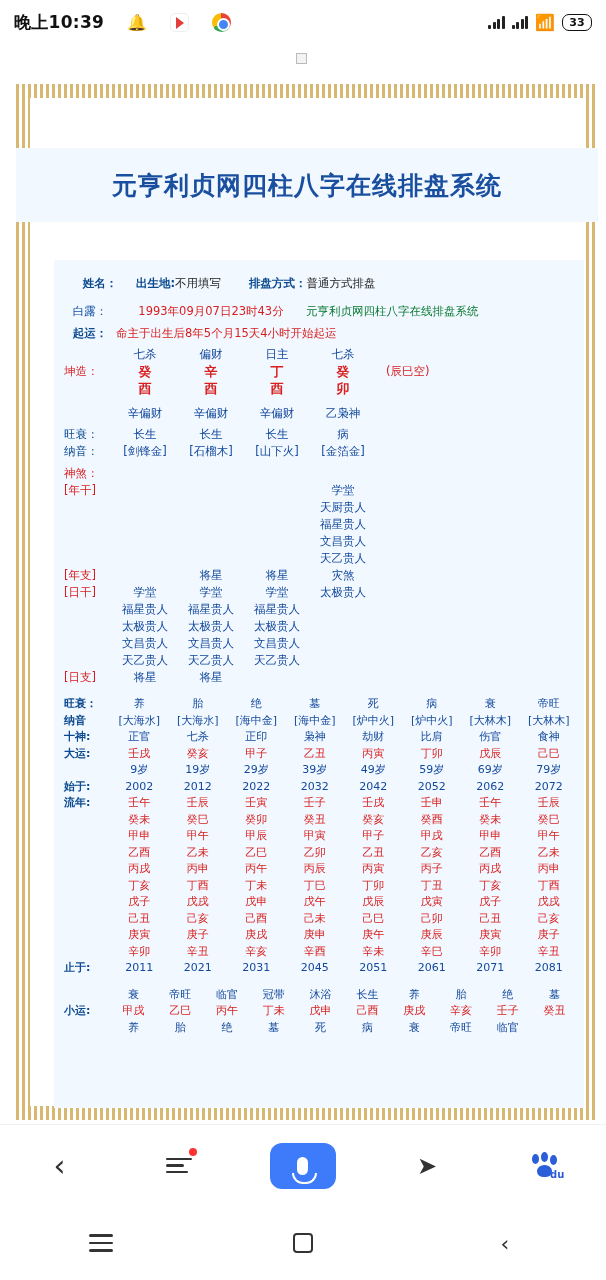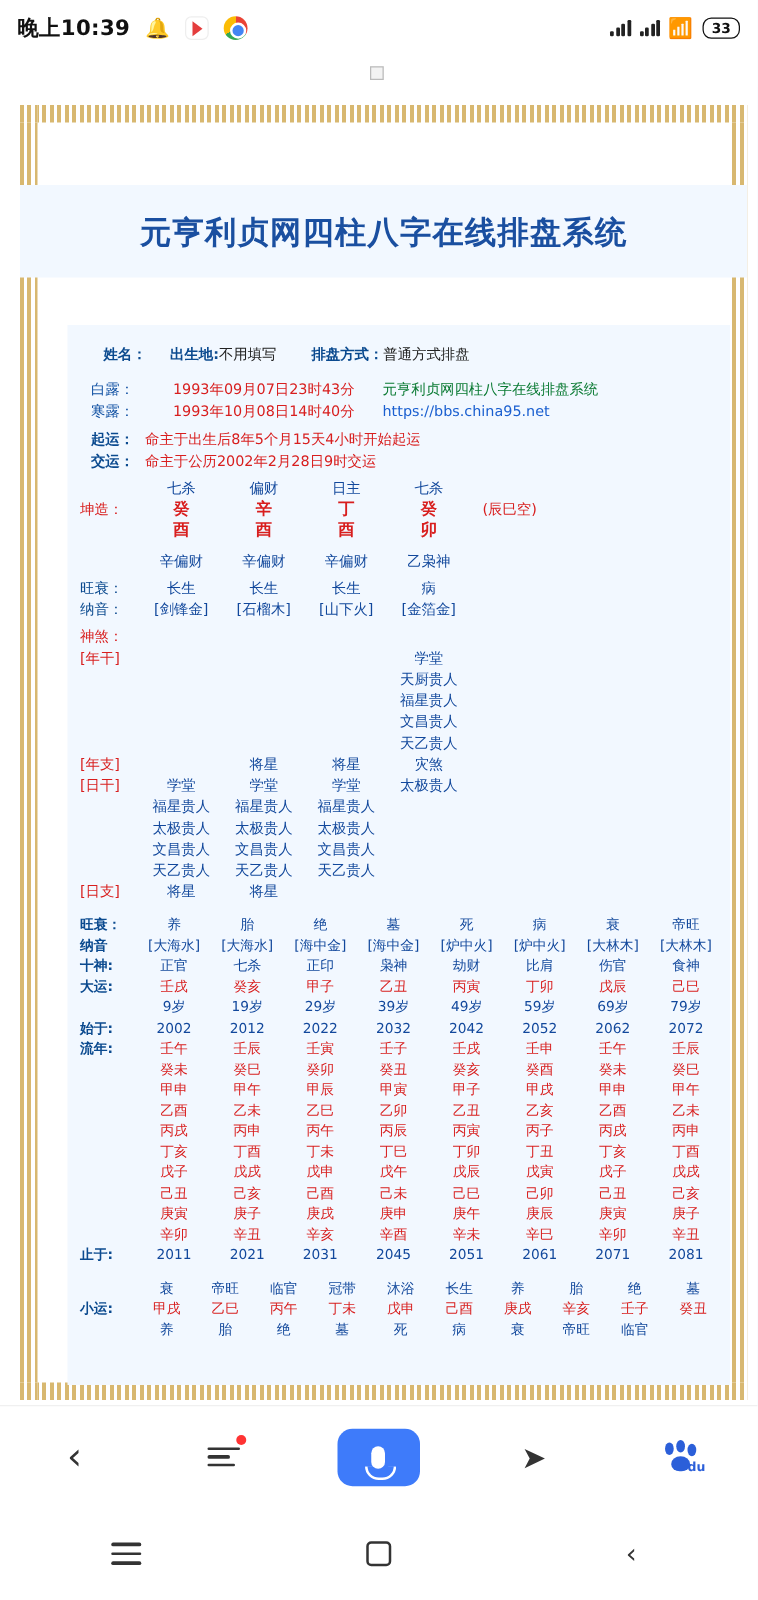--- a/index.html
+++ b/index.html
@@ -8,21 +8,21 @@
     width: 606px; height: 1280px;
     background: #ffffff;
     font-family: "DejaVu Sans", "Liberation Sans", sans-serif;
     overflow: hidden;
   }
   
   .statusbar {
     height: 44px; display:flex; align-items:center; justify-content:space-between;
     padding: 0 14px; background:#ffffff;
   }
-  .sb-left { display:flex; align-items:center; gap:12px; }
+  .sb-left { display:flex; align-items:center; gap:23px; }
   .sb-time { font-size:17px; font-weight:600; color:#111; letter-spacing:.3px; }
   .sb-right { display:flex; align-items:center; gap:7px; }
   .icon-bell { font-size:16px; color:#35a0f0; }
   .ic-sq { width:19px;height:19px;border-radius:5px;display:inline-block;position:relative;}
   .ic-play { background:#fff; border:1px solid #eee; }
   .ic-play:after{content:"";position:absolute;left:5px;top:3px;border-left:8px solid #e43d3d;border-top:6px solid transparent;border-bottom:6px solid transparent;}
   .ic-chrome { background: conic-gradient(#ea4335 0 33%, #34a853 0 66%, #fbbc05 0 100%); border-radius:50%; }
   .ic-chrome:after{content:"";position:absolute;left:5px;top:5px;width:9px;height:9px;border-radius:50%;background:#4285f4;border:2px solid #fff;}
   .sig { display:inline-flex; align-items:flex-end; gap:1.5px; height:14px;}
   .sig i{ display:block; width:3px; background:#222; border-radius:1px;}
@@ -165,33 +165,24 @@
       <span class="lbl">排盘方式：</span>
       <span class="blk">普通方式排盘</span>
     </div>
 
 
     <div class="row mt10">
       <span class="dblue" style="width:52px">白露：</span>
       <span class="red" style="width:190px">1993年09月07日23时43分</span>
       <span class="grn">元亨利贞网四柱八字在线排盘系统</span>
     </div>
-    <div class="row">
-      <span class="dblue" style="width:52px">寒露：</span>
-      <span class="red" style="width:190px">1993年10月08日14时40分</span>
-      <a class="link" href="#">https://bbs.china95.net</a>
-    </div>
 
     <div class="row mt12">
       <span class="lbl" style="width:52px">起运：</span>
       <span class="red">命主于出生后8年5个月15天4小时开始起运</span>
-    </div>
-    <div class="row">
-      <span class="lbl" style="width:52px">交运：</span>
-      <span class="red">命主于公历2002年2月28日9时交运</span>
     </div>
 
     <div class="shensha mt12" style="grid-template-columns:48px repeat(4,66px) 1fr;">
       <div class="hd" style="color:#0b4a8f">&nbsp;</div>
       <div class="blue">七杀</div>
       <div class="blue">偏财</div>
       <div class="blue">日主</div>
       <div class="blue">七杀</div>
       <div></div>
 

